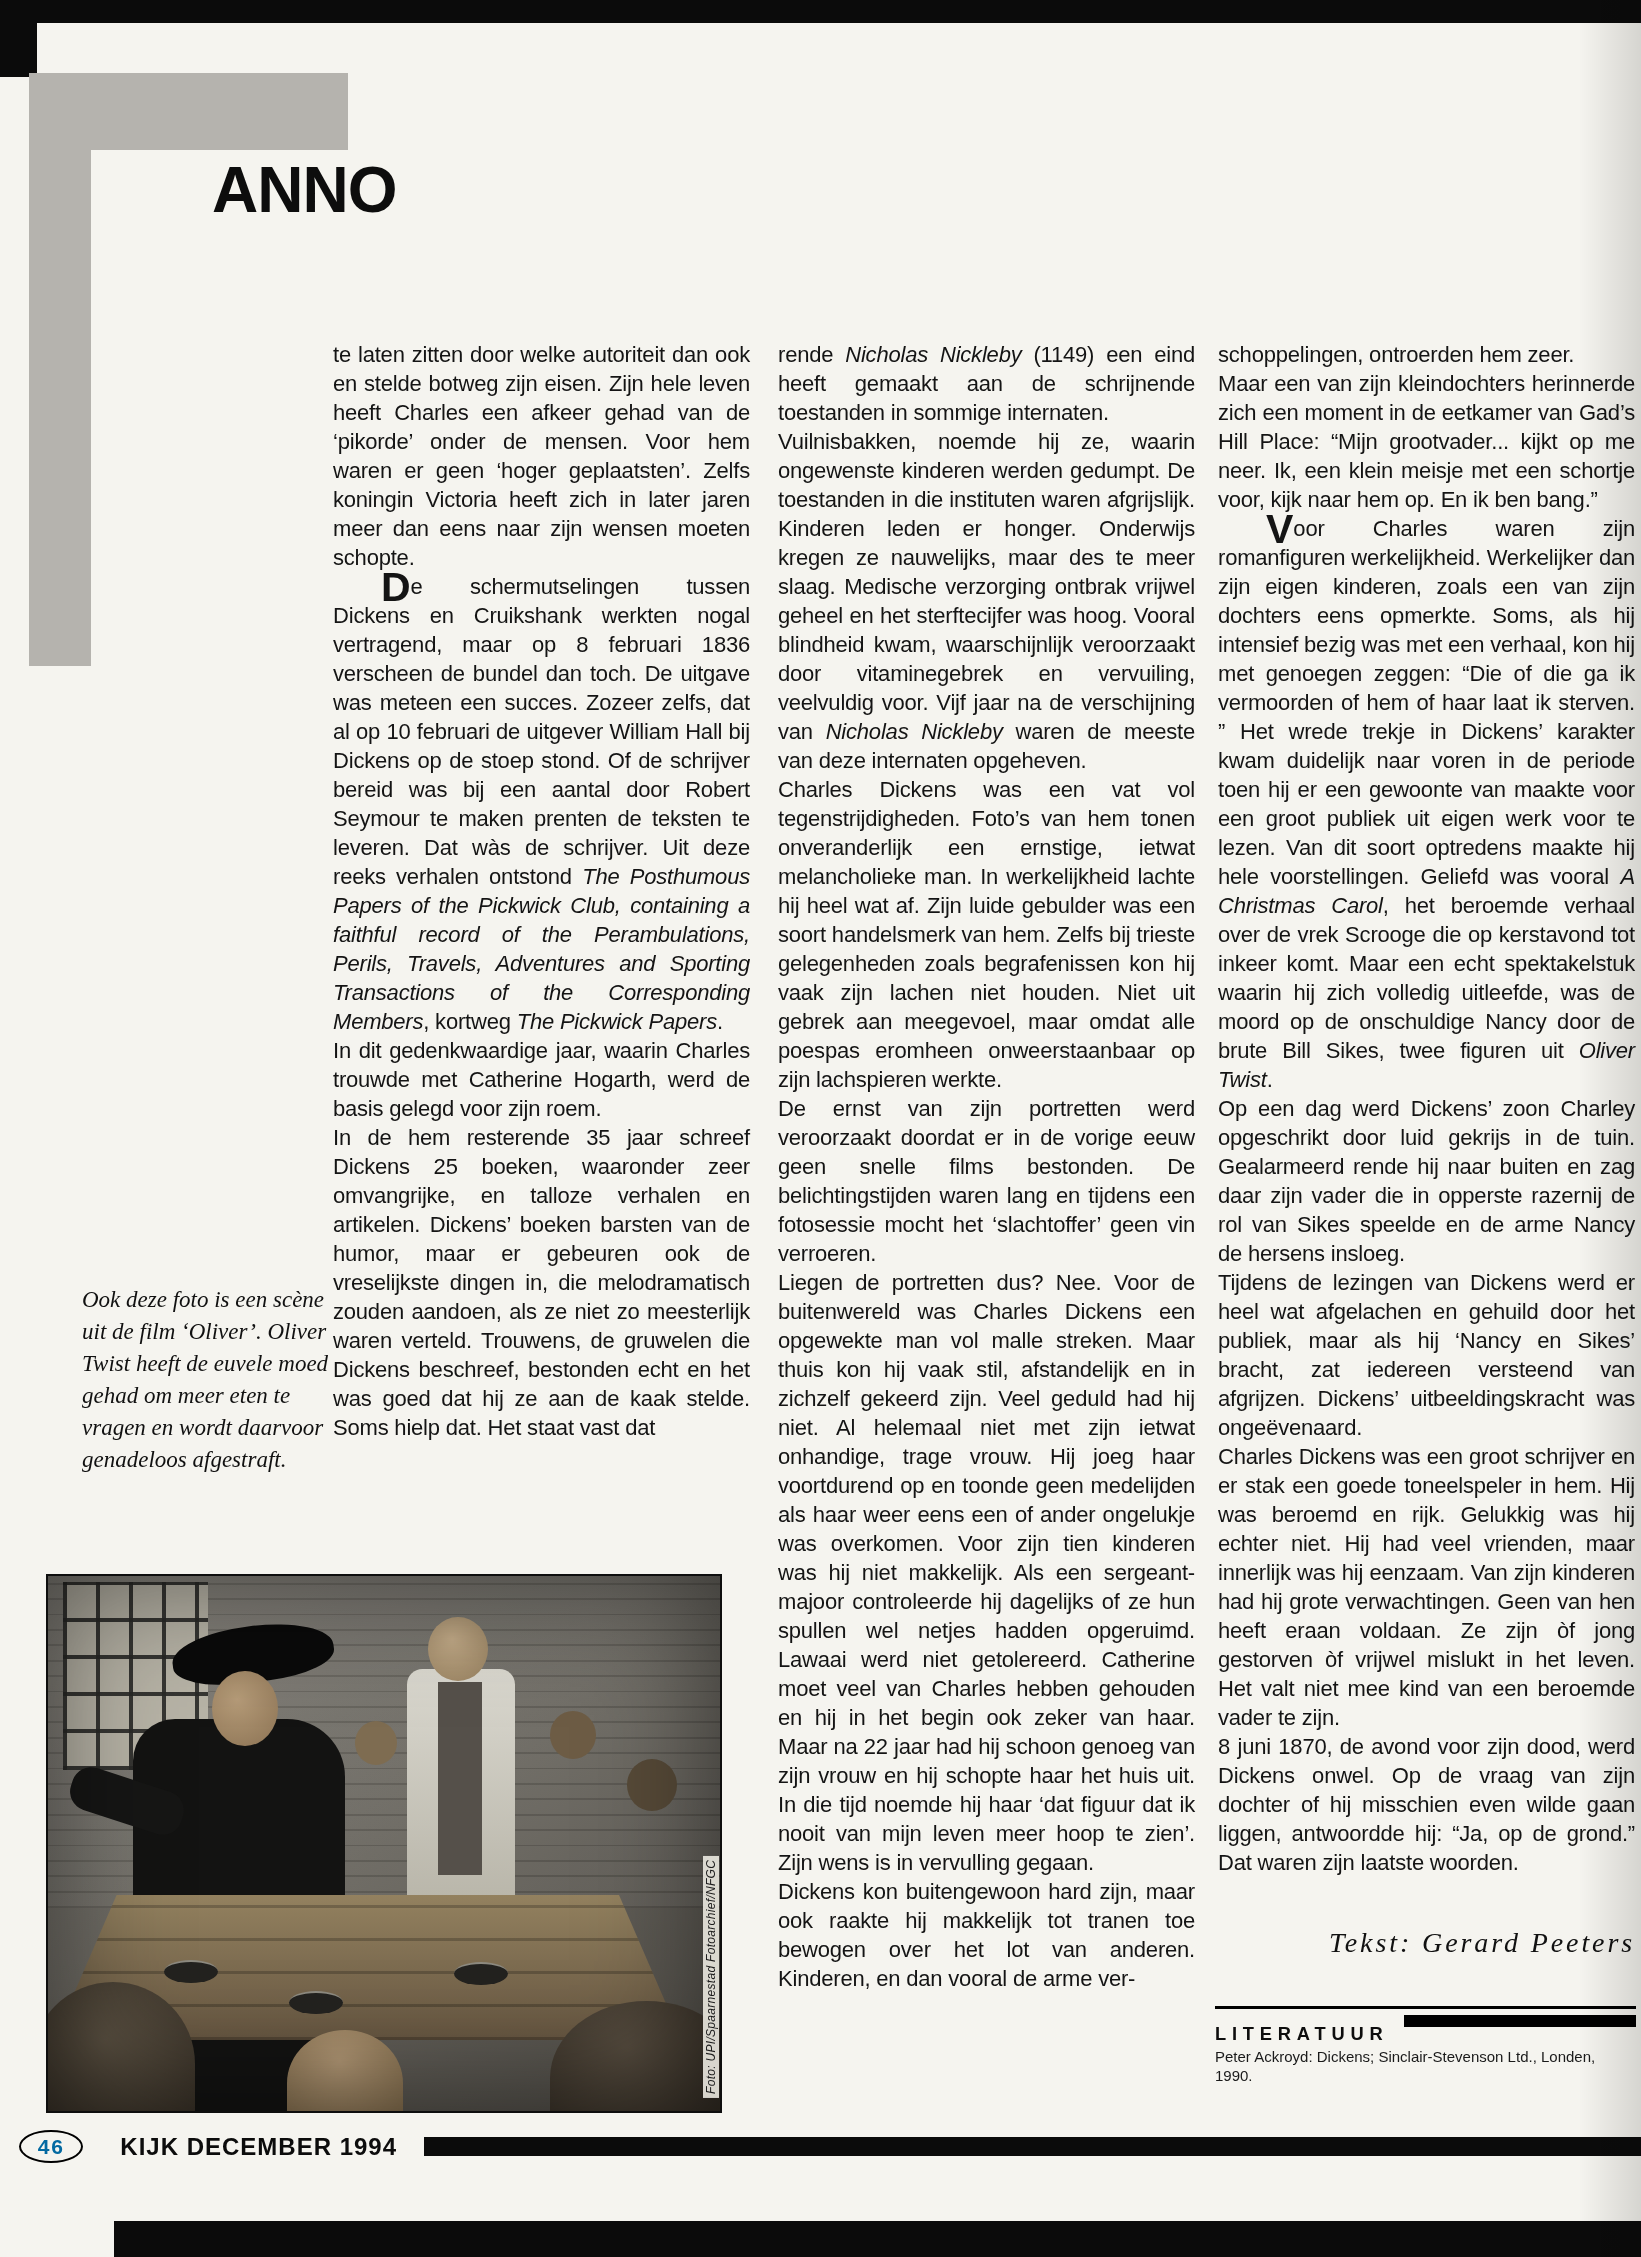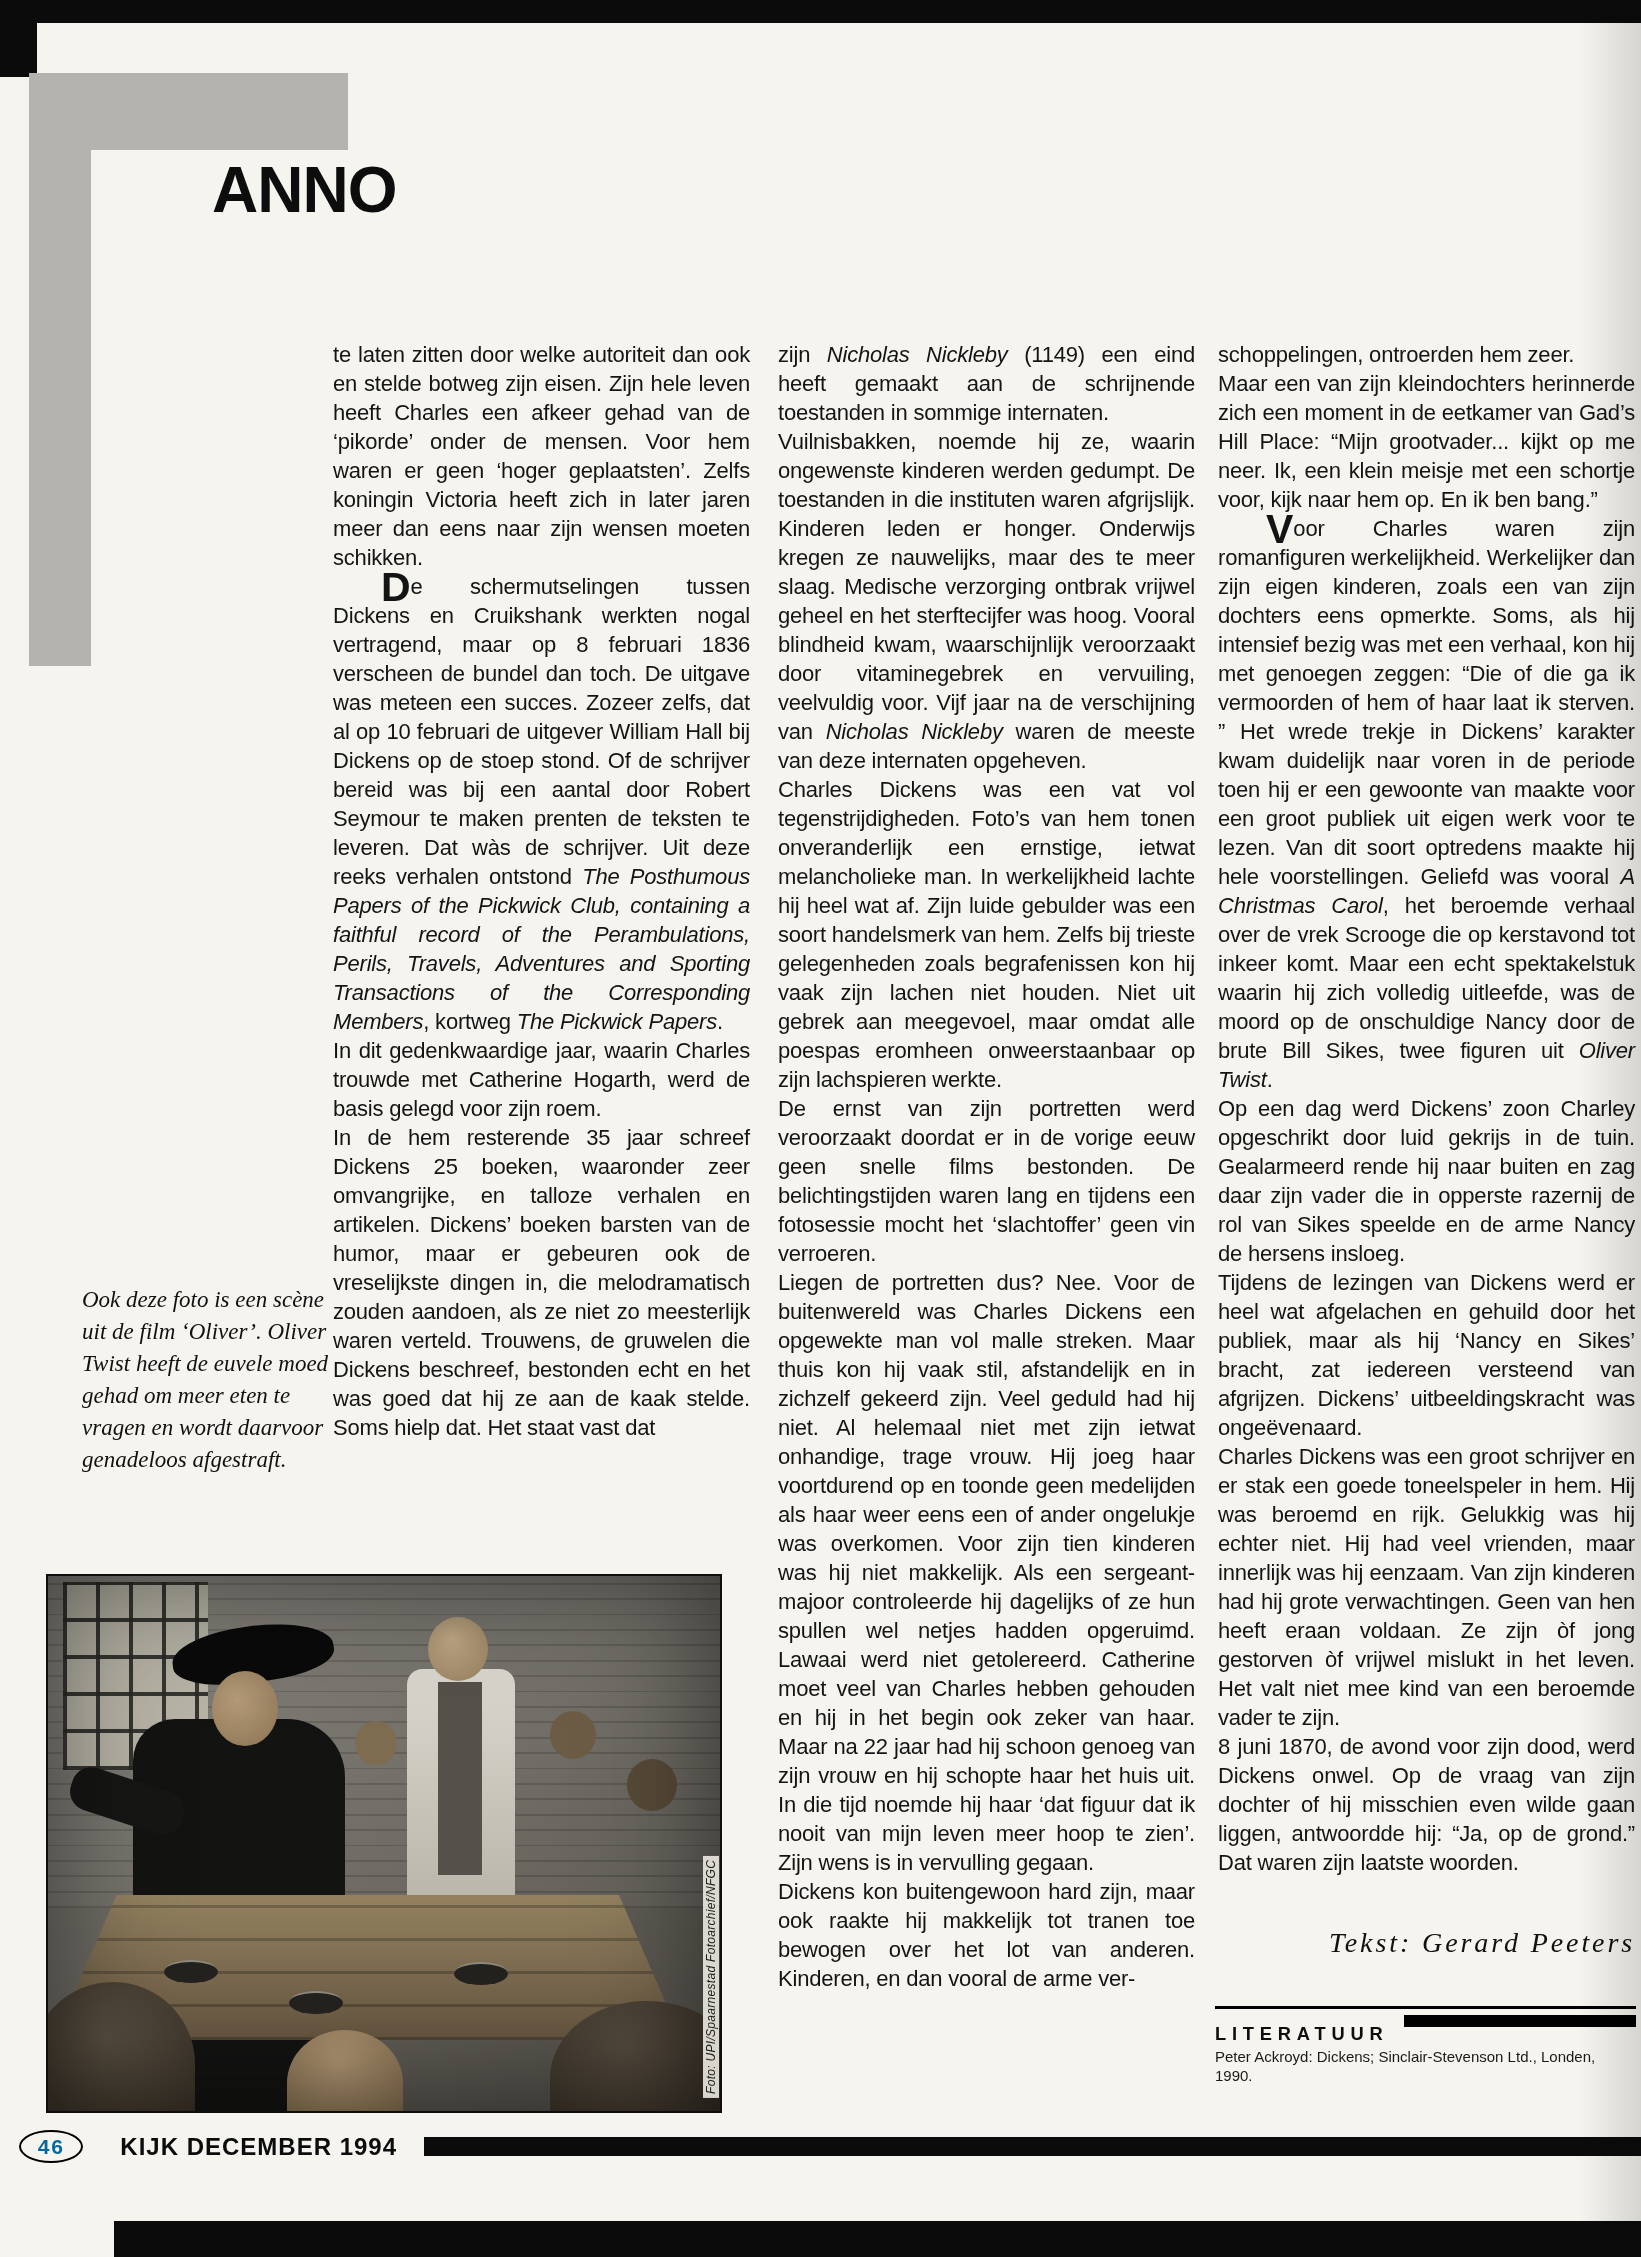--- a/index.html
+++ b/index.html
@@ -127,27 +127,27 @@
 
   <div class="top-bar"></div>
   <div class="corner-block"></div>
   <div class="right-edge-strip"></div>
   <div class="gray-block-top"></div>
   <div class="gray-block-side"></div>
 
   <div class="headline">ANNO</div>
 
   <div class="col col-1">
-      <p class="para"><span>te laten zitten door welke autoriteit dan ook en stelde botweg zijn eisen. Zijn hele leven heeft Charles een afkeer gehad van de ‘pikorde’ onder de mensen. Voor hem waren er geen ‘hoger geplaatsten’. Zelfs koningin Victoria heeft zich in later jaren meer dan eens naar zijn wensen moeten schikken.</span></p>
+      <p class="para"><span>te laten zitten door welke autoriteit dan ook en stelde botweg zijn eisen. Zijn hele leven heeft Charles een afkeer gehad van de ‘pikorde’ onder de mensen. Voor hem waren er geen ‘hoger geplaatsten’. Zelfs koningin Victoria heeft zich in later jaren meer dan eens naar zijn wensen moeten schopte.</span></p>
       <p class="para has-drop"><span class="initcap">D</span><span>e schermutselingen tussen Dickens en Cruikshank werkten nogal vertragend, maar op 8 februari 1836 verscheen de bundel dan toch. De uitgave was meteen een succes. Zozeer zelfs, dat al op 10 februari de uitgever William Hall bij Dickens op de stoep stond. Of de schrijver bereid was bij een aantal door Robert Seymour te maken prenten de teksten te leveren. Dat wàs de schrijver. Uit deze reeks verhalen ontstond </span><em>The Posthumous Papers of the Pickwick Club, containing a faithful record of the Perambulations, Perils, Travels, Adventures and Sporting Transactions of the Corresponding Members</em><span>, kortweg </span><em>The Pickwick Papers</em><span>.</span></p>
       <p class="para"><span>In dit gedenkwaardige jaar, waarin Charles trouwde met Catherine Hogarth, werd de basis gelegd voor zijn roem.</span></p>
       <p class="para"><span>In de hem resterende 35 jaar schreef Dickens 25 boeken, waaronder zeer omvangrijke, en talloze verhalen en artikelen. Dickens’ boeken barsten van de humor, maar er gebeuren ook de vreselijkste dingen in, die melodramatisch zouden aandoen, als ze niet zo meesterlijk waren verteld. Trouwens, de gruwelen die Dickens beschreef, bestonden echt en het was goed dat hij ze aan de kaak stelde. Soms hielp dat. Het staat vast dat</span></p>
     </div>
   <div class="col col-2">
-      <p class="para"><span>zijn </span><em>Nicholas Nickleby</em><span> (1149) een eind heeft gemaakt aan de schrijnende toestanden in sommige internaten.</span></p>
+      <p class="para"><span>rende </span><em>Nicholas Nickleby</em><span> (1149) een eind heeft gemaakt aan de schrijnende toestanden in sommige internaten.</span></p>
       <p class="para"><span>Vuilnisbakken, noemde hij ze, waarin ongewenste kinderen werden gedumpt. De toestanden in die instituten waren afgrijslijk. Kinderen leden er honger. Onderwijs kregen ze nauwelijks, maar des te meer slaag. Medische verzorging ontbrak vrijwel geheel en het sterftecijfer was hoog. Vooral blindheid kwam, waarschijnlijk veroorzaakt door vitaminegebrek en vervuiling, veelvuldig voor. Vijf jaar na de verschijning van </span><em>Nicholas Nickleby</em><span> waren de meeste van deze internaten opgeheven.</span></p>
       <p class="para"><span>Charles Dickens was een vat vol tegenstrijdigheden. Foto’s van hem tonen onveranderlijk een ernstige, ietwat melancholieke man. In werkelijkheid lachte hij heel wat af. Zijn luide gebulder was een soort handelsmerk van hem. Zelfs bij trieste gelegenheden zoals begrafenissen kon hij vaak zijn lachen niet houden. Niet uit gebrek aan meegevoel, maar omdat alle poespas eromheen onweerstaanbaar op zijn lachspieren werkte.</span></p>
       <p class="para"><span>De ernst van zijn portretten werd veroorzaakt doordat er in de vorige eeuw geen snelle films bestonden. De belichtingstijden waren lang en tijdens een fotosessie mocht het ‘slachtoffer’ geen vin verroeren.</span></p>
       <p class="para"><span>Liegen de portretten dus? Nee. Voor de buitenwereld was Charles Dickens een opgewekte man vol malle streken. Maar thuis kon hij vaak stil, afstandelijk en in zichzelf gekeerd zijn. Veel geduld had hij niet. Al helemaal niet met zijn ietwat onhandige, trage vrouw. Hij joeg haar voortdurend op en toonde geen medelijden als haar weer eens een of ander ongelukje was overkomen. Voor zijn tien kinderen was hij niet makkelijk. Als een sergeant-majoor controleerde hij dagelijks of ze hun spullen wel netjes hadden opgeruimd. Lawaai werd niet getolereerd. Catherine moet veel van Charles hebben gehouden en hij in het begin ook zeker van haar. Maar na 22 jaar had hij schoon genoeg van zijn vrouw en hij schopte haar het huis uit. In die tijd noemde hij haar ‘dat figuur dat ik nooit van mijn leven meer hoop te zien’. Zijn wens is in vervulling gegaan.</span></p>
       <p class="para"><span>Dickens kon buitengewoon hard zijn, maar ook raakte hij makkelijk tot tranen toe bewogen over het lot van anderen. Kinderen, en dan vooral de arme ver-</span></p>
     </div>
   <div class="col col-3">
       <p class="para"><span>schoppelingen, ontroerden hem zeer.</span></p>
       <p class="para"><span>Maar een van zijn kleindochters herinnerde zich een moment in de eetkamer van Gad’s Hill Place: “Mijn grootvader... kijkt op me neer. Ik, een klein meisje met een schortje voor, kijk naar hem op. En ik ben bang.”</span></p>
       <p class="para has-drop"><span class="initcap">V</span><span>oor Charles waren zijn romanfiguren werkelijkheid. Werkelijker dan zijn eigen kinderen, zoals een van zijn dochters eens opmerkte. Soms, als hij intensief bezig was met een verhaal, kon hij met genoegen zeggen: “Die of die ga ik vermoorden of hem of haar laat ik sterven. ” Het wrede trekje in Dickens’ karakter kwam duidelijk naar voren in de periode toen hij er een gewoonte van maakte voor een groot publiek uit eigen werk voor te lezen. Van dit soort optredens maakte hij hele voorstellingen. Geliefd was vooral </span><em>A Christmas Carol</em><span>, het beroemde verhaal over de vrek Scrooge die op kerstavond tot inkeer komt. Maar een echt spektakelstuk waarin hij zich volledig uitleefde, was de moord op de onschuldige Nancy door de brute Bill Sikes, twee figuren uit </span><em>Oliver Twist</em><span>.</span></p>

